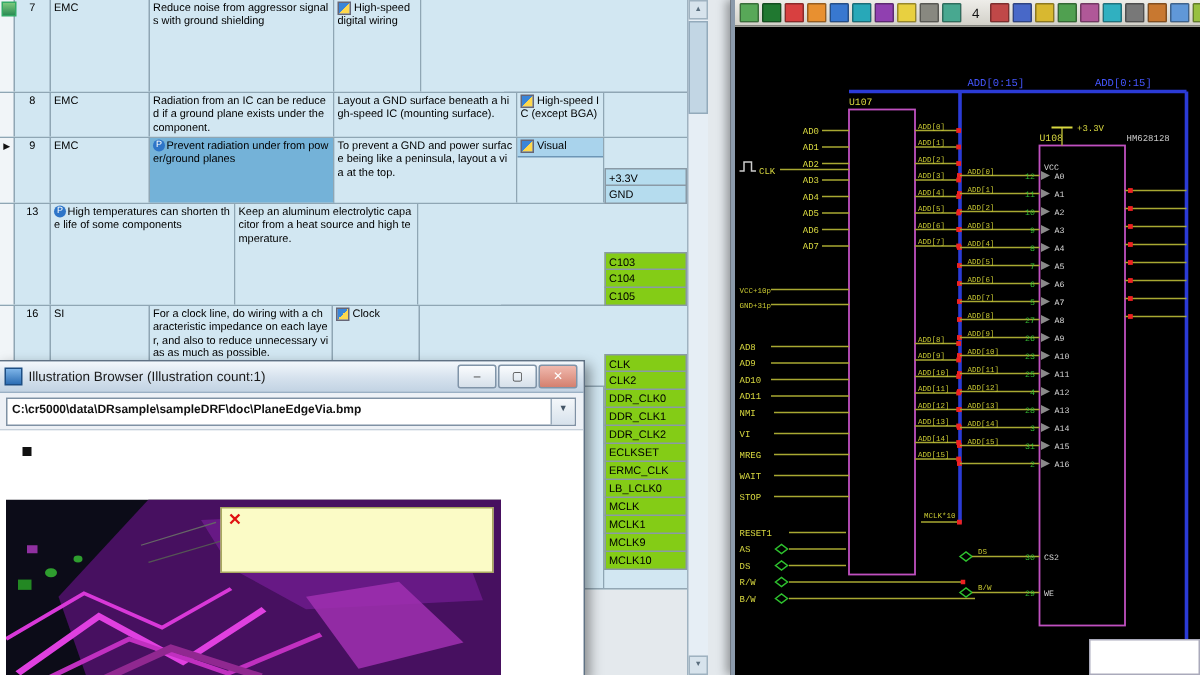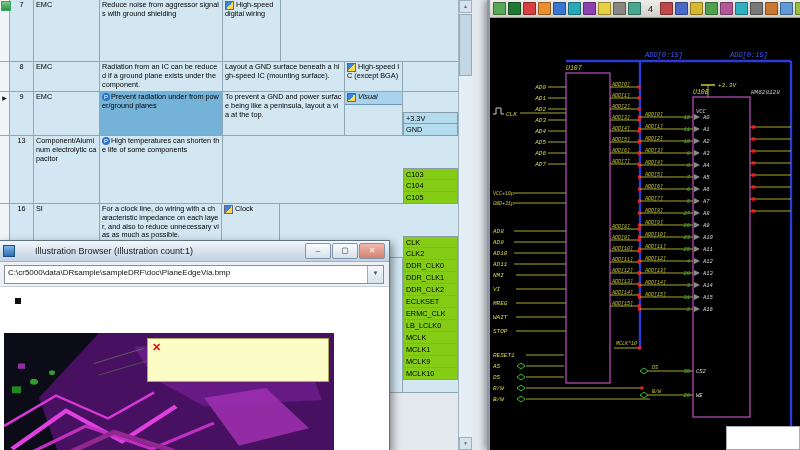--- a/index.html
+++ b/index.html
@@ -15,21 +15,21 @@
   .c-num{width:24px;text-align:center;}
   .c-cat{width:66px;}
   .c-desc{width:123px;}
   .c-count{width:122px;}
   .c-item{width:58px;padding:0 !important;}
   .c-f{width:55px;border-right:none !important;}
   .r7{height:62px}.r8{height:30px}.r9{height:44px}.r13{height:68px}.r16{height:54px}
   .cont{height:134px;border-bottom:none;}
   .sel{background:#74b2d8 !important;}
   .item-inner{padding:1px 2px;display:block;}
-  .item-inner.hl{background:#a9d3ec;outline:1px solid #6d96b6;height:12px;box-sizing:border-box;font-style:italic;}
+  .item-inner.hl{background:#a9d3ec;outline:1px solid #6d96b6;height:12px;box-sizing:border-box;}
   .marker{font-size:6px;line-height:8px;display:inline-block;margin-top:2px;color:#111;}
   .picon{display:inline-block;width:8px;height:8px;border-radius:50%;background:#2e75c8;color:#fff;
     font-size:6px;line-height:8px;text-align:center;margin-right:1px;vertical-align:top;}
   .iicon{display:inline-block;width:7px;height:7px;background:linear-gradient(135deg,#3a85d8 50%,#ffd84d 50%);
     border:1px solid #667;margin-right:2px;vertical-align:top;}
   .f-overlay{position:absolute;left:403px;top:0;width:55px;height:392px;}
   .fg{position:absolute;left:0;width:55px;}
   .fcell{height:12px;box-sizing:border-box;border:1px solid #8a9aa6;background:#84cc16;
     font-size:7.3px;line-height:9px;padding:1px 2px;overflow:hidden;}
   .fcell:not(:first-child){border-top:none;}
@@ -39,50 +39,50 @@
   
   .tscroll{position:absolute;left:458px;top:0;width:14px;height:450px;background:#e6eef5;border-left:1px solid #9fb2c0;box-sizing:border-box;}
   .sarrow{position:absolute;left:0;width:13px;height:13px;background:#d7e3ec;border:1px solid #9fb2c0;box-sizing:border-box;
     font-size:5px;text-align:center;line-height:11px;color:#5a6e7e;}
   .sarrow.up{top:0;} .sarrow.down{bottom:0;}
   .sthumb{position:absolute;left:0;top:14px;width:13px;height:62px;background:#c2d6e4;border:1px solid #93aabb;box-sizing:border-box;}
 
   
   .illus{position:absolute;left:-2px;top:240px;width:392px;height:212px;z-index:30;background:#dfe8f1;
     border:1px solid #5f7183;box-shadow:3px 3px 8px rgba(0,0,0,.4);overflow:hidden;box-sizing:border-box;}
-  .titlebar{height:20px;display:flex;align-items:center;padding:0 4px;gap:20px;
+  .titlebar{height:20px;display:flex;align-items:center;padding:0 4px;gap:4px;
     background:linear-gradient(#f3f8fc,#d5e1ed 55%,#c2d3e3);border-bottom:1px solid #9ab0c4;}
   .win-icon{width:10px;height:10px;background:linear-gradient(#7db4e8,#2d6eb4);border:1px solid #1d4e84;}
   .title-text{font-size:9px;color:#1a1a1a;white-space:nowrap;overflow:hidden;}
   .wbtns{margin-left:auto;display:flex;gap:1px;}
   .wbtn{width:24px;height:14px;font-size:8px;line-height:13px;text-align:center;color:#333;
     border:1px solid #8094a8;border-radius:2px;background:linear-gradient(#fafcfe,#d6e0ea);}
   .wbtn.close{background:linear-gradient(#f0b9ae,#d4806f);color:#fff;}
   .ibar{height:25px;background:#edf1f6;border-bottom:1px solid #c6d0da;padding:3px 5px;box-sizing:border-box;}
   .combo{display:flex;height:17px;border:1px solid #7f91a4;background:#fff;font-size:8px;}
-  .combo-text{flex:1;padding:2px 3px;white-space:nowrap;overflow:hidden;color:#111;font-family:"Liberation Sans",sans-serif;}
+  .combo-text{flex:1;padding:2px 3px;white-space:nowrap;overflow:hidden;color:#111;font-family:"Liberation Sans",sans-serif;font-weight:bold;}
   .combo-btn{width:15px;background:linear-gradient(#f4f7fa,#d7e2ec);border-left:1px solid #9aabbc;
     text-align:center;font-size:6px;line-height:15px;color:#456;}
   .illus-content{position:relative;background:#fff;height:165px;overflow:hidden;}
   .note{display:flex;gap:6px;padding:8px 12px 2px 16px;font-size:9.5px;line-height:12.5px;color:#111;max-width:352px;}
   .bullet{width:6px;height:6px;background:#111;margin-top:3px;flex:none;}
   .pcb{position:absolute;left:5px;top:46px;width:330px;height:122px;}
   .callout{position:absolute;left:148px;top:51px;width:182px;height:44px;background:#fbfbc6;border:1px solid #a8a860;
     box-sizing:border-box;padding:3px 4px 3px 17px;font-size:8px;line-height:10px;color:#222;z-index:3;}
   .xmark{position:absolute;left:4px;top:3px;color:#e01010;font-weight:bold;font-size:11px;}
 
   
   .schem{position:absolute;left:487px;top:0;width:313px;height:450px;background:#000;z-index:20;
     border-left:3px solid #8b9aab;box-shadow:-3px 0 6px rgba(0,0,0,.35);box-sizing:border-box;}
   .schem-toolbar{height:17px;background:linear-gradient(#eeede9,#d2d0c8);border-bottom:1px solid #9a9a92;
     display:flex;align-items:center;padding:0 3px;}
   .ticon-group{display:flex;gap:2px;}
   .ticon{width:11px;height:11px;border:1px solid rgba(0,0,0,.35);border-radius:1px;flex:none;}
   .page-label{font-size:9px;color:#111;padding:0 7px;}
-  .schem-canvas{position:absolute;top:17px;left:0;right:0;bottom:0;font-style:italic;}
+  .schem-canvas{position:absolute;top:17px;left:0;right:0;bottom:0;}
   .schem-canvas svg{width:100%;height:100%;display:block;}
   svg text{font-family:"Liberation Mono",monospace;}
   .bus{stroke:#2b3bd6;stroke-width:2.4;fill:none;}
   .buslabel{fill:#4556ff;font-size:7px;}
   .wire{stroke:#a8a832;stroke-width:1;}
   .net{fill:#d8d840;font-size:6px;}
   .busnet{fill:#c8c832;font-size:5px;}
   .pin{fill:#35c035;font-size:5.5px;}
   .pinname{fill:#d8d8d8;font-size:5.5px;}
   .ic{stroke:#c050c0;fill:none;stroke-width:1.2;}
@@ -127,22 +127,22 @@
       <div class="c-desc sel"><span class="picon">P</span><span>Prevent radiation under from power/ground planes</span></div>
       <div class="c-count">To prevent a GND and power surface being like a peninsula, layout a via at the top.</div>
       <div class="c-item">
           <div class="item-inner hl"><span class="iicon"></span><span>Visual</span></div>
         </div>
       <div class="c-f"></div>
     </div>
     <div class="trow r13">
       <div class="c-mark"></div>
       <div class="c-num">13</div>
-      <div class="c-cat">Component/Aluminum electrolytic capacitor</div>
       <div class="c-desc"><span class="picon">P</span><span>High temperatures can shorten the life of some components</span></div>
+      <div class="c-count">Keep an aluminum electrolytic capacitor from a heat source and high temperature.</div>
       <div class="c-f"></div>
     </div>
     <div class="trow r16">
       <div class="c-mark"></div>
       <div class="c-num">16</div>
       <div class="c-cat">SI</div>
       <div class="c-count">For a clock line, do wiring with a characteristic impedance on each layer, and also to reduce unnecessary vias as much as possible.</div>
       <div class="c-item">
           <div class="item-inner"><span class="iicon"></span><span>Clock</span></div>
         </div>

